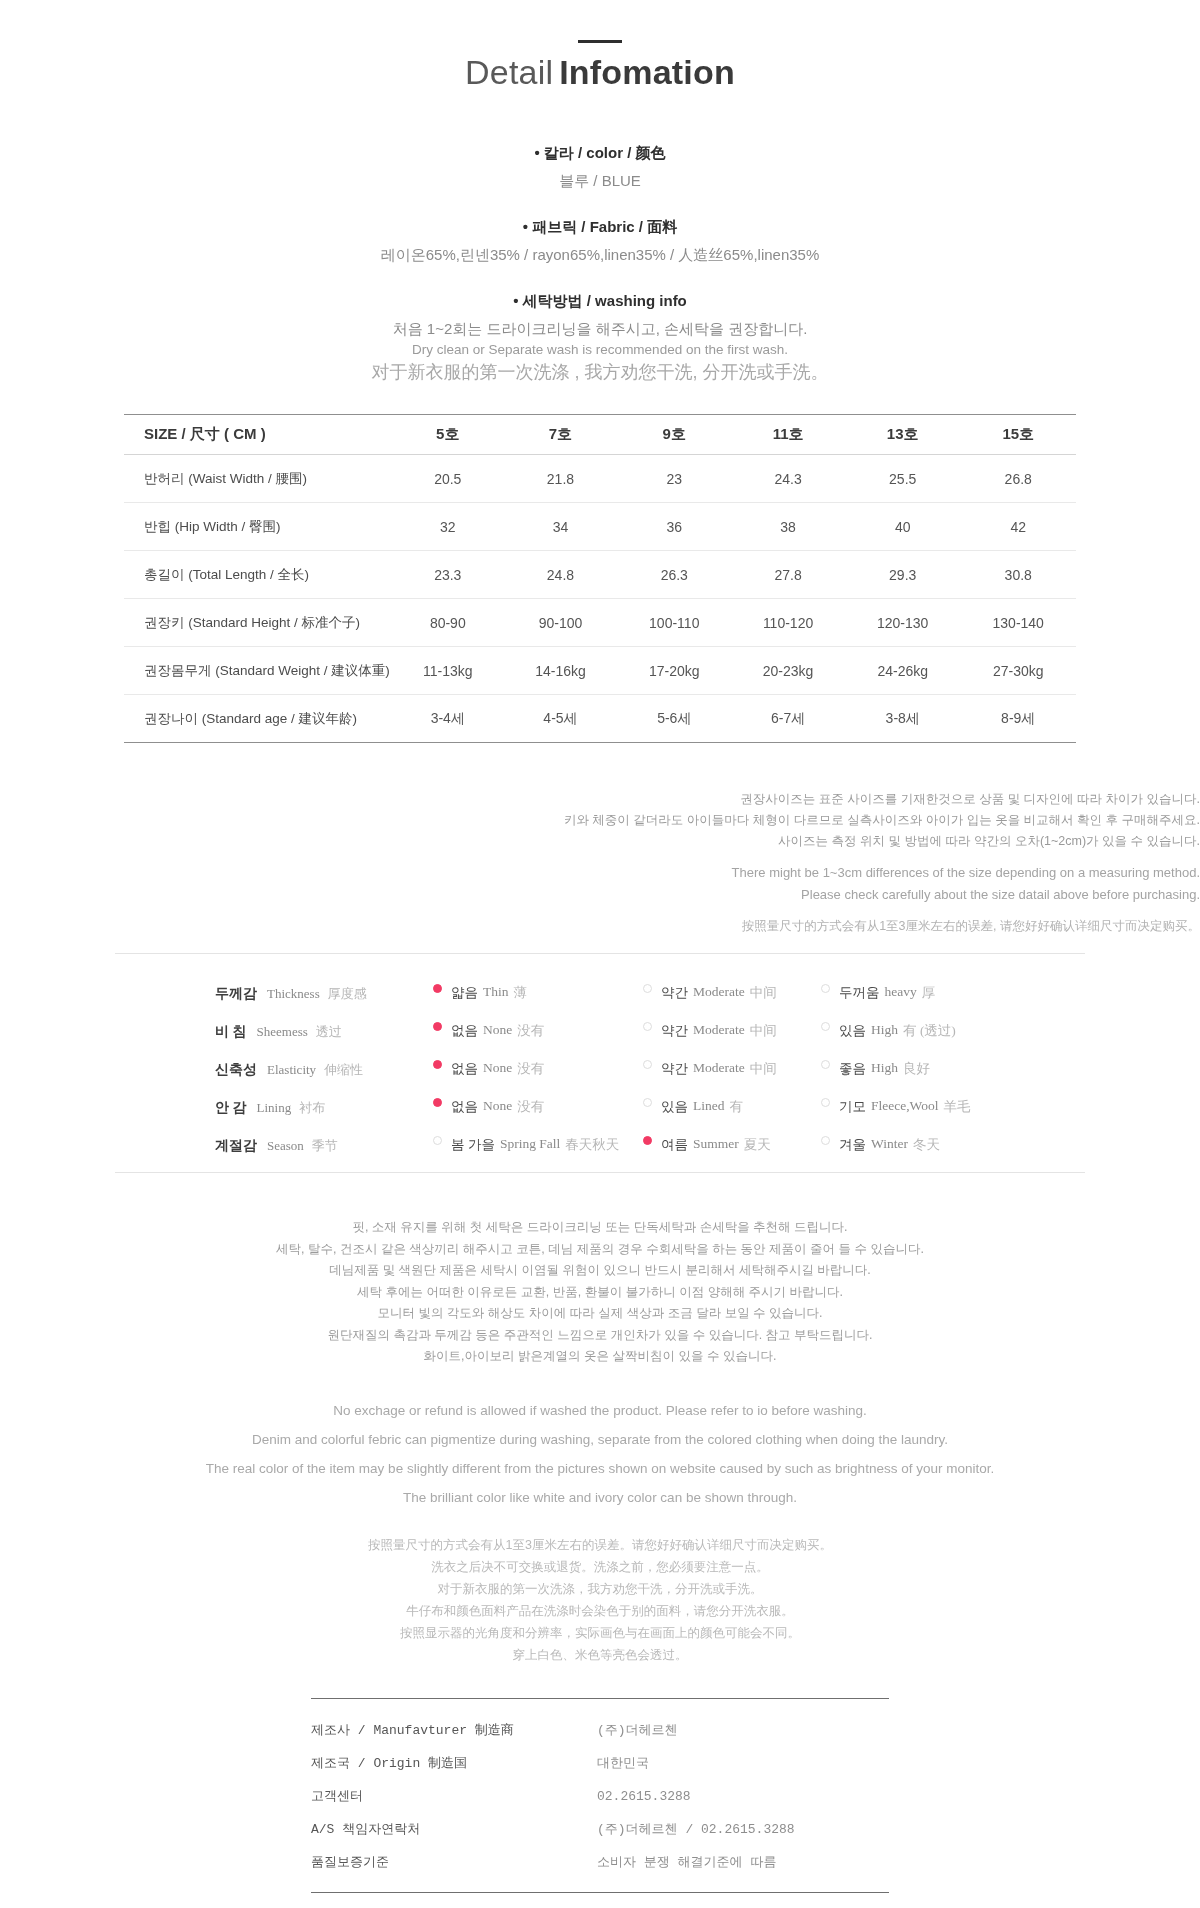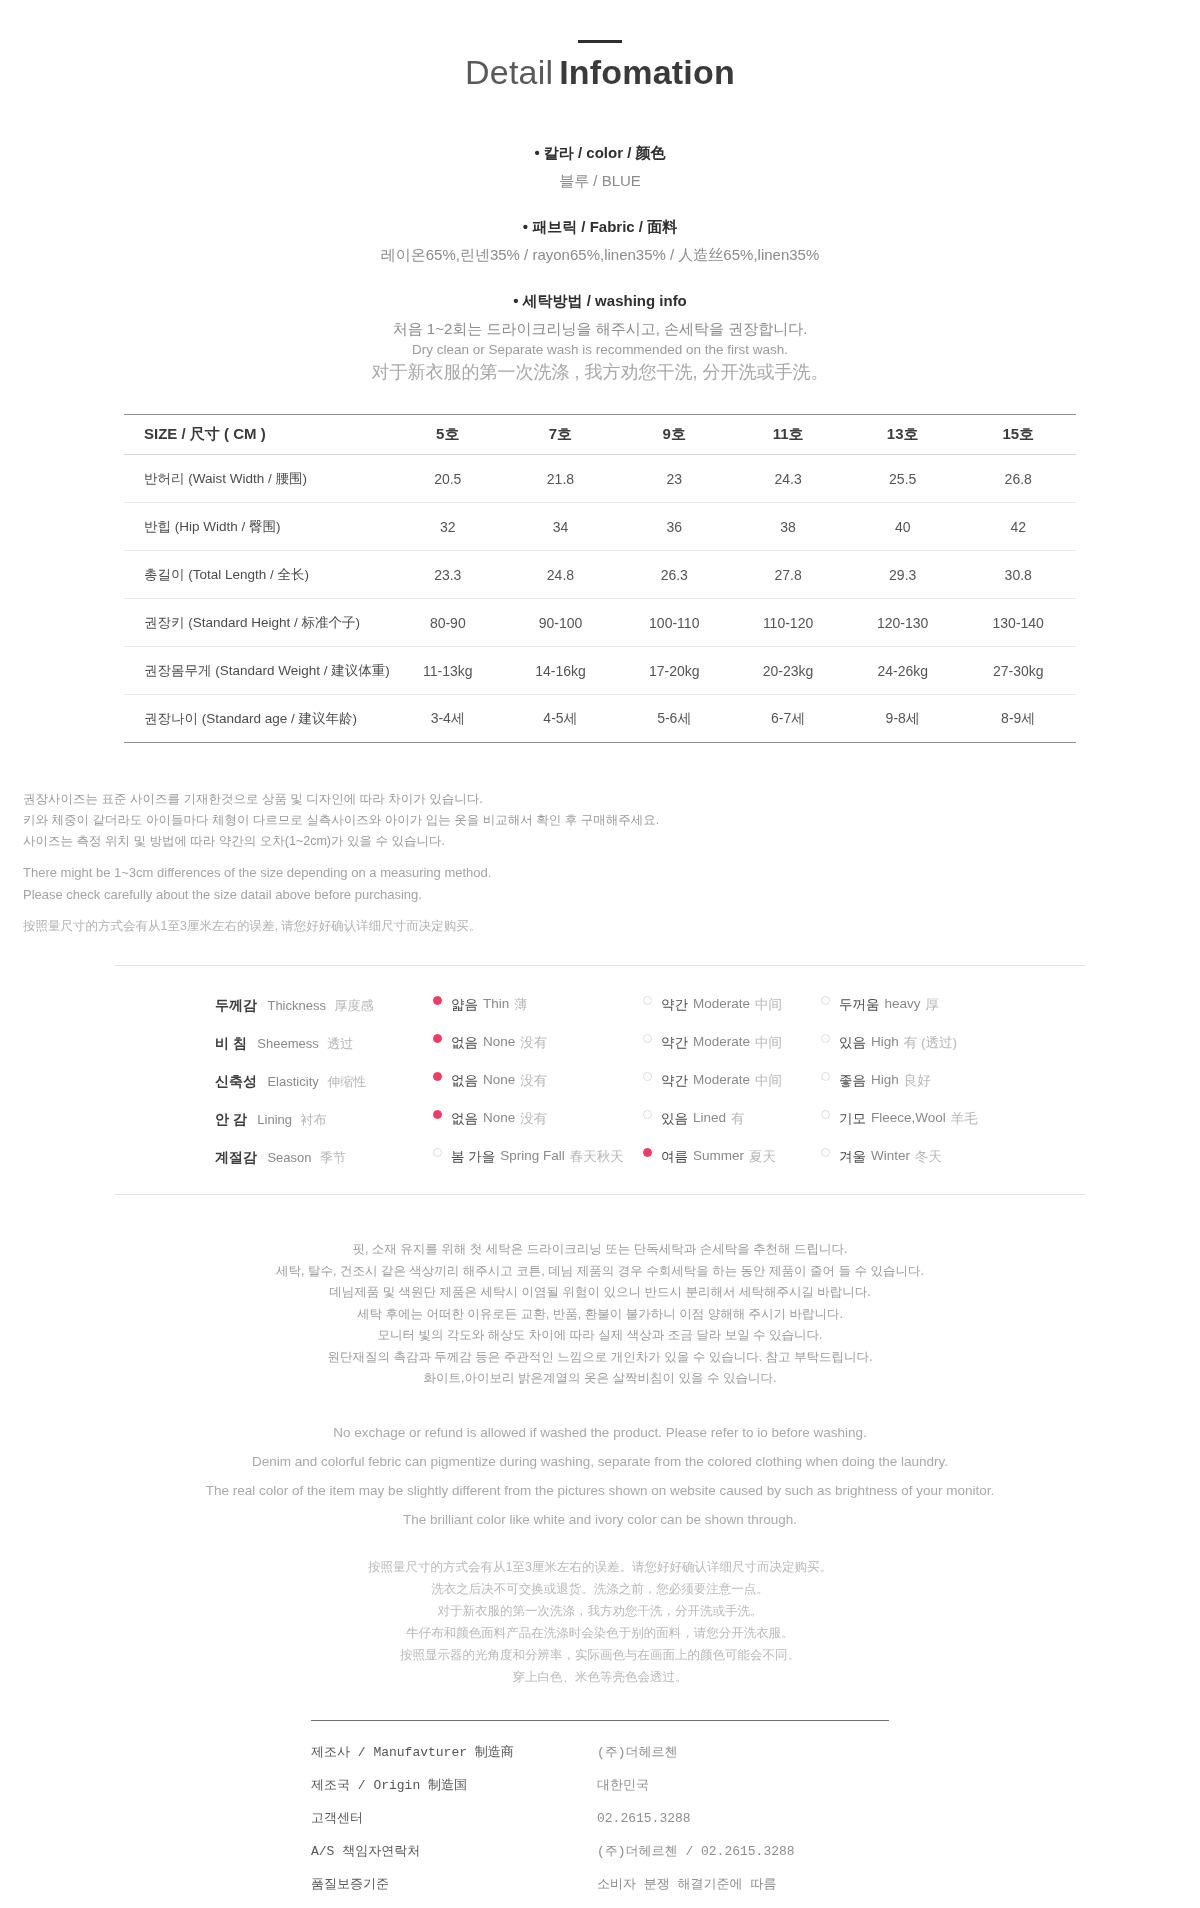--- a/index.html
+++ b/index.html
@@ -24,30 +24,30 @@
                 border-top:1px solid #8f8f8f; border-bottom:1px solid #8f8f8f; }
   .size-table th { height:40px; font-size:15px; color:#3b3b3b; font-weight:bold;
                    border-bottom:1px solid #d5d5d5; text-align:center; }
   .size-table td { height:48px; font-size:14px; color:#555; text-align:center;
                    border-bottom:1px solid #e9e9e9; }
   .size-table tbody tr:last-child td { border-bottom:none; }
   .size-table .lbl { text-align:left; padding-left:20px; width:268px; }
   .size-table td.lbl { font-size:13.5px; color:#4c4c4c; }
 
   
-  .notes { text-align:left; margin-top:46px;padding-left:23px; }
+  .notes { text-align:right; margin-top:46px;padding-left:23px; }
   .notes p { margin:0; }
   .n-ko { font-size:12.5px; color:#9a9a9a; line-height:21px; }
   .n-en { font-size:13px; color:#a4a4a4; line-height:22px; }
   .gap-top { margin-top:10px !important; }
   .n-zh { font-size:12.5px; color:#b2b2b2; line-height:21px; }
 
   
-  .attrs { width:970px; margin:28px auto 0; padding:20px 0 18px;
-           border-top:1px solid #e4e4e4; border-bottom:1px solid #e4e4e4; }
+  .attrs { width:970px; margin:16px auto 0; padding:20px 0 8px;
+           border-top:1px solid #e4e4e4; border-bottom:1px solid #e4e4e4;font-family:Liberation Serif, serif; }
   .attr-row { display:flex; align-items:center; height:38px; padding-left:100px; }
   .attr-label { width:218px; }
   .a-ko { font-weight:bold; color:#3d3d3d; font-size:14px; }
   .a-en { color:#8a8a8a; font-size:13px; margin-left:6px; }
   .a-zh { color:#b6b6b6; font-size:13px; margin-left:4px; }
   .attr-opt { display:flex; }
   .attr-opt.o1 { width:210px; } .attr-opt.o2 { width:178px; } .attr-opt.o3 { flex:1; }
   .radio { width:9px; height:9px; border-radius:50%; margin-right:9px; flex:none;
            background:#fff; border:1px solid #ddd; }
   .radio[data-selected="true"] { background:var(--accent-pink,#f23a64); border-color:var(--accent-pink,#f23a64); }
@@ -146,21 +146,21 @@
         <td>20-23kg</td>
         <td>24-26kg</td>
         <td>27-30kg</td>
       </tr>
       <tr>
         <td class="lbl">권장나이 (Standard age / 建议年龄)</td>
         <td>3-4세</td>
         <td>4-5세</td>
         <td>5-6세</td>
         <td>6-7세</td>
-        <td>9-8세</td>
+        <td>3-8세</td>
         <td>8-9세</td>
       </tr>
     </tbody>
   </table>
 
   <div class="notes">
     <p class="n-ko">권장사이즈는 표준 사이즈를 기재한것으로 상품 및 디자인에 따라 차이가 있습니다.</p>
     <p class="n-ko">키와 체중이 같더라도 아이들마다 체형이 다르므로 실측사이즈와 아이가 입는 옷을 비교해서 확인 후 구매해주세요.</p>
     <p class="n-ko">사이즈는 측정 위치 및 방법에 따라 약간의 오차(1~2cm)가 있을 수 있습니다.</p>
     <p class="n-en gap-top">There might be 1~3cm differences of the size depending on a measuring method.</p>

